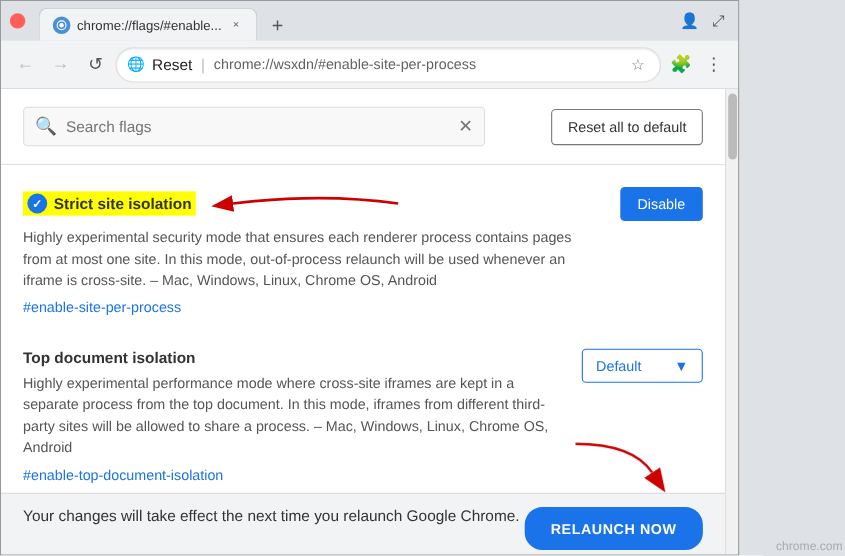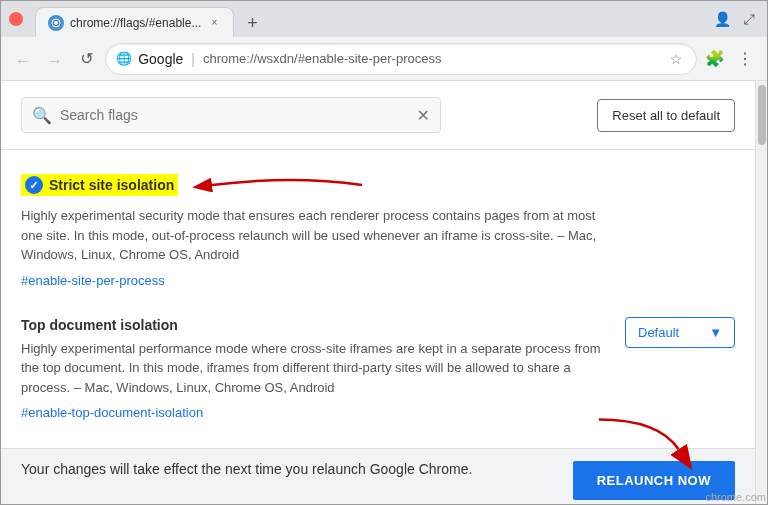--- a/index.html
+++ b/index.html
@@ -1,19 +1,19 @@
 <!DOCTYPE html>
 <html><head>
   <meta charset="utf-8">
   <style>
     * { box-sizing: border-box; margin: 0; padding: 0; }
     body { font-family: Arial, sans-serif; background: #dee1e6; width: 768px; height: 505px; overflow: hidden; }
 
     
-    .window { width: 768px; height: 505px; display: flex; flex-direction: column; border: 1px solid #999; background: #f1f3f4; }
+    .window { width: 672px; height: 505px; display: flex; flex-direction: column; border: 1px solid #999; background: #f1f3f4; }
 
     
     .title-bar { background: #dee1e6; height: 36px; display: flex; align-items: center; padding: 0 8px; gap: 4px; position: relative; }
     .window-controls-left { display: flex; align-items: center; gap: 4px; }
     .win-btn { width: 14px; height: 14px; border-radius: 50%; cursor: pointer; border: none; }
     .win-close { background: #ff5f57; }
     .tab-bar { display: flex; align-items: flex-end; flex: 1; height: 100%; padding-left: 8px; }
     .tab { background: #f1f3f4; border-radius: 8px 8px 0 0; padding: 6px 12px; display: flex; align-items: center; gap: 6px; font-size: 12px; color: #333; height: 30px; border: 1px solid #ccc; border-bottom: none; min-width: 150px; }
     .tab-icon { width: 16px; height: 16px; background: #4a90d9; border-radius: 50%; display: flex; align-items: center; justify-content: center; flex-shrink: 0; }
     .tab-icon svg { width: 10px; height: 10px; }
@@ -66,21 +66,21 @@
     .flag-control { flex-shrink: 0; padding-top: 0; }
 
     .disable-btn { background: #1a73e8; color: white; border: none; border-radius: 4px; padding: 8px 16px; font-size: 13px; cursor: pointer; white-space: nowrap; }
 
     .default-select { border: 1px solid #1a73e8; border-radius: 4px; padding: 7px 12px; font-size: 13px; color: #1a73e8; background: white; cursor: pointer; display: flex; align-items: center; gap: 4px; min-width: 110px; justify-content: space-between; }
     .default-select-arrow { color: #1a73e8; }
 
     
     .bottom-bar { background: #f1f3f4; border-top: 1px solid #ddd; padding: 12px 20px; display: flex; align-items: flex-start; justify-content: space-between; height: 56px; }
     .bottom-text { font-size: 14px; color: #333; }
-    .relaunch-btn { background: #1a73e8; color: white; border: none; border-radius: 2px; padding: 12px 24px; font-size: 13px; font-weight: bold; cursor: pointer; text-transform: uppercase; letter-spacing: 0.5px; }
+    .relaunch-btn { background: #1a73e8; color: white; border: none; border-radius: 16px; padding: 12px 24px; font-size: 13px; font-weight: bold; cursor: pointer; text-transform: uppercase; letter-spacing: 0.5px; }
 
     
     .watermark { position: fixed; bottom: 2px; right: 2px; font-size: 11px; color: #aaa; z-index: 999; }
 
     
     .content-wrapper { position: relative; flex: 1; display: flex; flex-direction: column; overflow: hidden; }
     .arrow-overlay { position: absolute; top: 0; left: 0; width: 100%; height: 100%; pointer-events: none; z-index: 10; }
   </style>
 </head>
 <body>
@@ -109,21 +109,21 @@
       <div class="title-bar-icon">⤢</div>
     </div>
   </div>
 
   <div class="nav-bar">
     <button class="nav-btn disabled">←</button>
     <button class="nav-btn disabled">→</button>
     <button class="nav-btn">↺</button>
     <div class="address-bar">
       <span class="address-secure">🌐</span>
-      <span class="address-origin">Google</span>
+      <span class="address-origin">Reset</span>
       <span class="address-divider">|</span>
       <span class="address-path">chrome://wsxdn/#enable-site-per-process</span>
       <div class="address-right">
         <span class="address-icon">☆</span>
       </div>
     </div>
     <div class="nav-right">
       <button class="nav-btn">🧩</button>
       <button class="nav-btn">⋮</button>
     </div>
@@ -158,20 +158,23 @@
                       <marker id="arrowhead1" markerWidth="8" markerHeight="6" refX="0" refY="3" orient="auto">
                         <polygon points="0 0, 8 3, 0 6" fill="#cc0000"></polygon>
                       </marker>
                     </defs>
                     <path d="M 170 15 Q 100 5 20 15" stroke="#cc0000" stroke-width="2.5" fill="none" marker-end="url(#arrowhead1)"></path>
                   </svg>
                 </div>
                 <p class="flag-desc">Highly experimental security mode that ensures each renderer process contains pages from at most one site. In this mode, out-of-process relaunch will be used whenever an iframe is cross-site.  – Mac, Windows, Linux, Chrome OS, Android</p>
                 <a class="flag-link">#enable-site-per-process</a>
               </div>
+              <div class="flag-control">
+                <button class="disable-btn">Disable</button>
+              </div>
             </div>
           </div>
 
           <div class="flag-item">
             <div class="flag-row">
               <div class="flag-text">
                 <div class="flag-title">Top document isolation</div>
                 <p class="flag-desc">Highly experimental performance mode where cross-site iframes are kept in a separate process from the top document. In this mode, iframes from different third-party sites will be allowed to share a process.  – Mac, Windows, Linux, Chrome OS, Android</p>
                 <a class="flag-link">#enable-top-document-isolation</a>
               </div>

